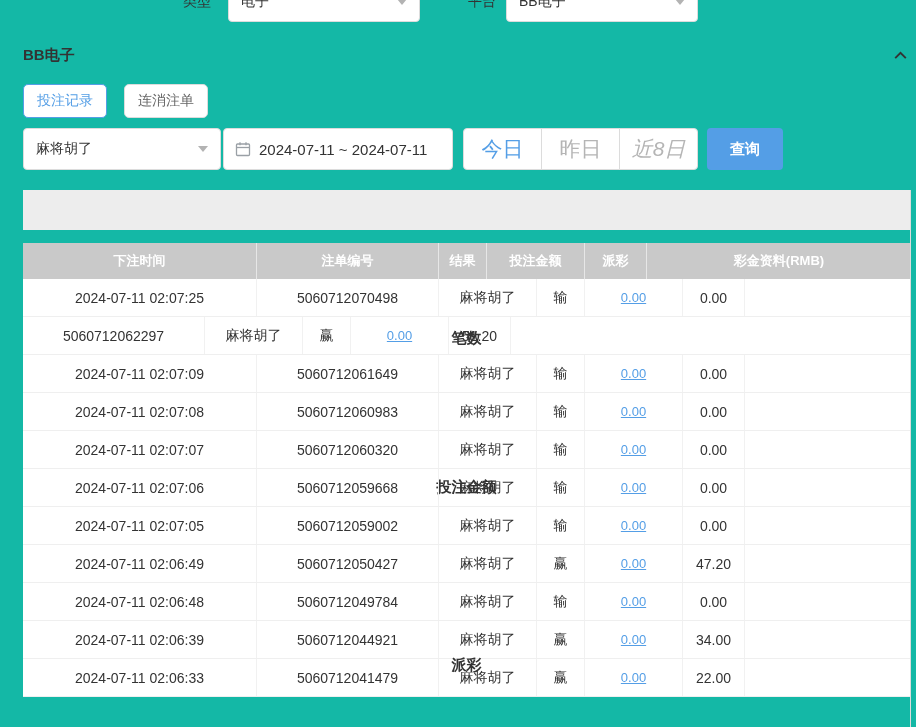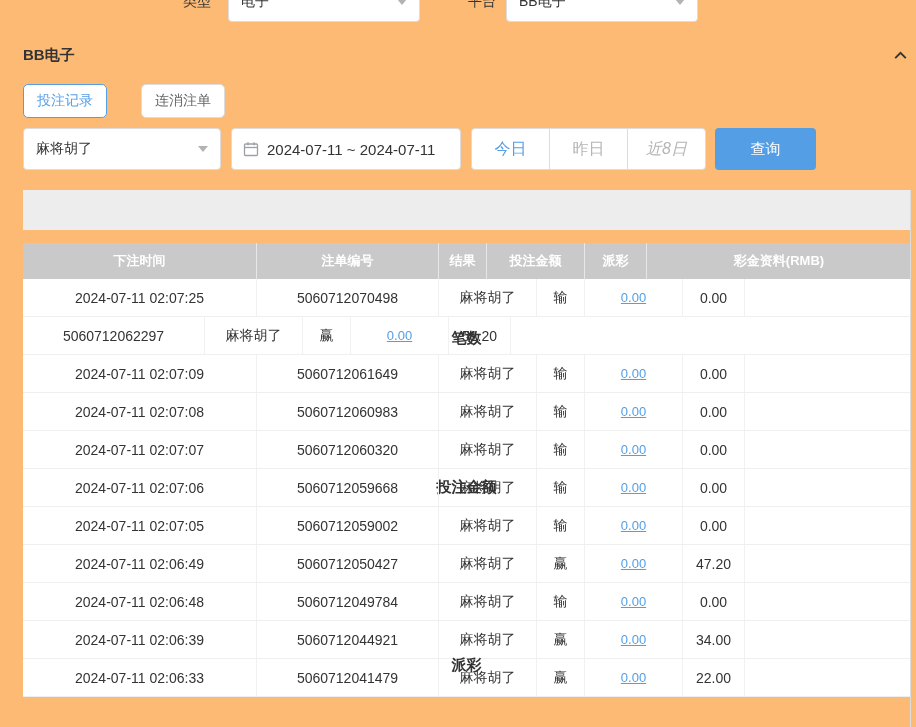--- a/index.html
+++ b/index.html
@@ -1,56 +1,56 @@
 <!DOCTYPE html>
 <html><head>
 <meta charset="utf-8">
 <style>
   * { margin:0; padding:0; box-sizing:border-box; }
   html,body { width:916px; height:727px; overflow:hidden; background:#fff;
     font-family:"Liberation Sans","DejaVu Sans",sans-serif; color:#333; }
-  .page { width:916px; height:727px; overflow:hidden; padding:0 5px 0 23px; background:#fdba74; }
+  .page { width:916px; height:727px; overflow:hidden; padding:0 5px 0 23px; background:#14b8a6; }
 
   
   .top-filters { height:22px; overflow:hidden; position:relative; }
   .tf-inner { position:absolute; left:160px; bottom:0; height:40px; display:flex; align-items:center; }
   .tf-label { font-size:14px; color:#333; margin-right:17px; white-space:nowrap; }
   .tf-label2 { margin-left:48px; margin-right:10px; }
 
   .select { display:flex; align-items:center; justify-content:space-between;
     border:1px solid #dcdcdc; border-radius:4px; background:#fff; padding:0 12px;
     font-size:14px; color:#333; cursor:pointer; }
   .tf-select { width:192px; height:40px; }
   .caret { width:0; height:0; border-left:5px solid transparent; border-right:5px solid transparent;
     border-top:6px solid #b3b3b3; flex:0 0 auto; margin-left:8px; }
 
   
   .section-header { margin-top:20px; height:26px; display:flex; align-items:center; justify-content:space-between; }
   .section-title { font-size:15px; font-weight:bold; color:#333; }
   .collapse-btn { cursor:pointer; display:flex; align-items:center; padding-right:2px; }
 
   
-  .tabs { margin-top:16px; display:flex; gap:34px; }
+  .tabs { margin-top:16px; display:flex; gap:17px; }
   .tab { height:34px; padding:0 13px; border-radius:5px; background:#fff; font-size:14px;
     cursor:pointer; border:1px solid #dcdcdc; color:#666; }
   .tab.active { border-color:#549ee6; color:#549ee6; }
 
   
   .filter-bar { margin-top:10px; display:flex; align-items:center; }
   .game-select { width:198px; height:42px; }
-  .date-input { margin-left:10px; width:230px; height:42px; border:1px solid #dcdcdc; border-radius:4px;
+  .date-input { margin-left:2px; width:230px; height:42px; border:1px solid #dcdcdc; border-radius:4px;
     display:flex; align-items:center; padding:0 11px; gap:8px; font-size:15px; color:#333; cursor:pointer; background:#fff; }
   .btn-group { margin-left:10px; display:flex; }
-  .qbtn { width:79px; height:42px; background:#fff; border:1px solid #dcdcdc; font-size:16px;
+  .qbtn { width:79px; height:42px; background:#fff; border:1px solid #dcdcdc; font-size:21px;
     color:#b5b5b5; margin-left:-1px; cursor:pointer; }
   .qbtn:first-child { margin-left:0; border-radius:4px 0 0 4px; }
   .qbtn:last-child { border-radius:0 4px 4px 0;font-style:italic; }
   .qbtn.active { color:#549ee6; }
-  .search-btn { margin-left:9px; width:101px; height:42px; background:#549ee6; color:#fff;
-    border:none; border-radius:4px; font-size:15px; cursor:pointer; }
+  .search-btn { margin-left:9px; width:76px; height:42px; background:#549ee6; color:#fff;
+    border:none; border-radius:4px; font-size:15px; cursor:pointer;font-weight:bold; }
 
   
   .summary-table { margin-top:20px; }
   .st-row { display:flex; height:40px; }
   .st-header { background:#ededed;flex-direction:column; }
   .st-header .st-cell { font-weight:bold; border-right:1px solid #dcdcdc; }
   .st-body .st-cell { border-right:1px solid #ebebeb; border-bottom:1px solid #ebebeb; }
   .st-cell { display:flex; align-items:center; justify-content:center; font-size:15px; color:#333; }
   .st-cell:last-child { border-right:none !important; }
   .s0 { flex:0 0 98px; } .s1 { flex:0 0 100px; } .s2 { flex:0 0 198px; }

